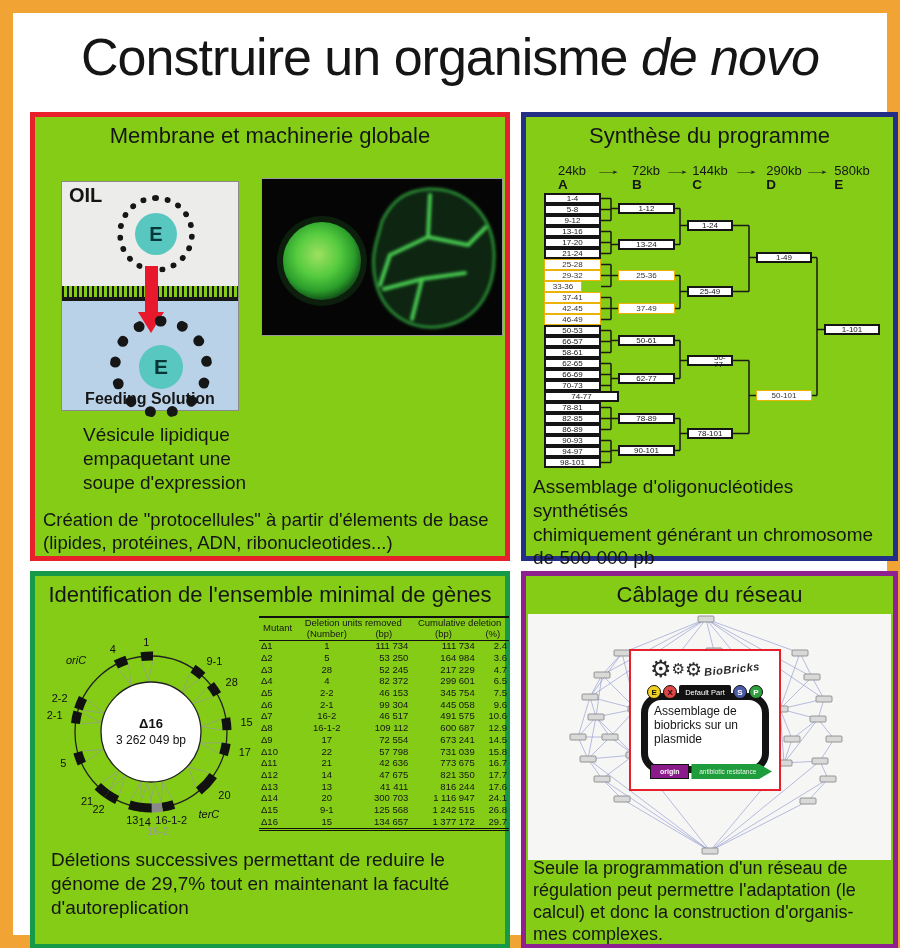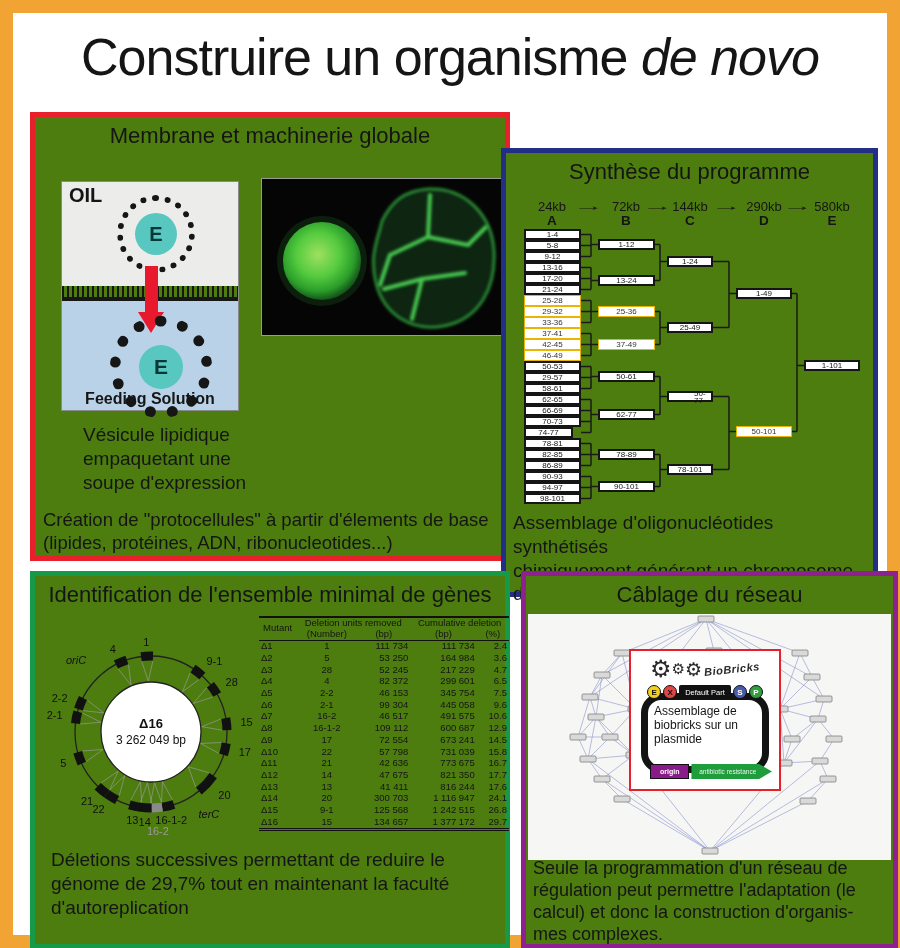--- a/index.html
+++ b/index.html
@@ -2,23 +2,23 @@
 <html><head>
 <meta charset="utf-8">
 <style>
   html,body{margin:0;padding:0;}
   body{width:900px;height:948px;position:relative;overflow:hidden;background:#fff;
        font-family:"Liberation Sans",sans-serif;color:#151515;}
   .frame{position:absolute;inset:0;border:13px solid #F1A433;background:#fff;box-sizing:border-box;}
   .main-title{position:absolute;top:14px;left:0;width:100%;text-align:center;
       font-size:52px;letter-spacing:-1px;white-space:nowrap;}
   .main-title .it{font-style:italic;}
-  .panel{position:absolute;box-sizing:border-box;background:#4d7c0f;}
+  .panel{position:absolute;box-sizing:border-box;background:#84cc16;}
   .p-tl{left:17px;top:99px;width:480px;height:449px;border:5px solid #E8202C;}
-  .p-tr{left:488px;top:99px;width:377px;height:449px;border:5px solid #232F87;margin-top:36px;}
+  .p-tr{left:508px;top:99px;width:377px;height:449px;border:5px solid #232F87;}
   .p-bl{left:17px;top:558px;width:480px;height:378px;border:5px solid #169A48;}
   .p-br{left:508px;top:558px;width:377px;height:378px;border:5px solid #8E2090;}
   .ptitle{position:absolute;top:6px;left:0;width:100%;text-align:center;font-size:22px;}
   .cap{white-space:pre-line;line-height:1.25;}
 
   
   .oil{position:absolute;left:26px;top:64px;width:178px;height:230px;border:1px solid #8a8a8a;
        box-sizing:border-box;}
   .oil-top{position:absolute;top:0;left:0;right:0;height:104px;background:#ECECEA;}
   .oil-label{position:absolute;top:2px;left:7px;font-weight:bold;font-size:20px;}
@@ -38,21 +38,21 @@
        border-left:13px solid transparent;border-right:13px solid transparent;border-top:21px solid #E8192C;}
   .feeding-label{position:absolute;bottom:2px;left:0;width:100%;text-align:center;font-weight:bold;font-size:16px;}
   .gfp-img{position:absolute;left:226px;top:61px;width:240px;height:156px;border:1px solid #9a9a9a;
        background:#050505;}
   .gfp-cap{position:absolute;left:226px;top:224px;width:246px;font-size:18.5px;}
   .ves-cap{position:absolute;left:48px;top:306px;font-size:19px;}
   .proto-cap{position:absolute;left:8px;top:391px;width:462px;font-size:18.5px;}
 
   
   .stages{position:absolute;left:6px;top:46px;width:364px;height:32px;}
-  .stage{position:absolute;top:0;transform:translateX(-50%);text-align:center;}
+  .stage{position:absolute;top:0;transform:translateX(-50%);}
   .stage .sz{font-size:13px;}
   .stage .lt{font-size:13.5px;font-weight:bold;margin-top:-1px;}
   .stage-arrow{position:absolute;top:0;transform:translateX(-50%) scaleX(2.6);font-size:12px;}
   #tree{position:absolute;left:6px;top:72px;width:364px;height:288px;}
   .tree-svg{position:absolute;left:0;top:0;}
   .tbox{position:absolute;height:11px;box-sizing:border-box;border:2px solid #151515;background:#fff;
        font-size:8px;line-height:7px;display:flex;align-items:center;justify-content:center;z-index:1;}
   .tbox.gray{border:1px solid #eab308;color:#333;}
   .synth-cap{position:absolute;left:7px;top:358px;width:358px;font-size:19px;}
 
@@ -259,31 +259,31 @@
           <line x1="285" y1="140.5" x2="292" y2="140.5" stroke="#1a1a1a" stroke-width="1.5"></line>
         </svg>
         <div class="tbox" style="left: 12px; top: 4px; width: 57px;">1-4</div>
         <div class="tbox" style="left: 12px; top: 15px; width: 57px;">5-8</div>
         <div class="tbox" style="left: 12px; top: 26px; width: 57px;">9-12</div>
         <div class="tbox" style="left: 12px; top: 37px; width: 57px;">13-16</div>
         <div class="tbox" style="left: 12px; top: 48px; width: 57px;">17-20</div>
         <div class="tbox" style="left: 12px; top: 59px; width: 57px;">21-24</div>
         <div class="tbox gray" style="left: 12px; top: 70px; width: 57px;">25-28</div>
         <div class="tbox gray" style="left: 12px; top: 81px; width: 57px;">29-32</div>
-        <div class="tbox gray" style="left: 12px; top: 92px; width: 57px;">33-36</div>
+        <div class="tbox gray" style="left: 12px; top: 92px; width: 38px;">33-36</div>
         <div class="tbox gray" style="left: 12px; top: 103px; width: 57px;">37-41</div>
         <div class="tbox gray" style="left: 12px; top: 114px; width: 57px;">42-45</div>
         <div class="tbox gray" style="left: 12px; top: 125px; width: 57px;">46-49</div>
         <div class="tbox" style="left: 12px; top: 136px; width: 57px;">50-53</div>
-        <div class="tbox" style="left: 12px; top: 147px; width: 57px;">29-57</div>
+        <div class="tbox" style="left: 12px; top: 147px; width: 57px;">66-57</div>
         <div class="tbox" style="left: 12px; top: 158px; width: 57px;">58-61</div>
         <div class="tbox" style="left: 12px; top: 169px; width: 57px;">62-65</div>
         <div class="tbox" style="left: 12px; top: 180px; width: 57px;">66-69</div>
         <div class="tbox" style="left: 12px; top: 191px; width: 57px;">70-73</div>
-        <div class="tbox" style="left: 12px; top: 202px; width: 49px;">74-77</div>
+        <div class="tbox" style="left: 12px; top: 202px; width: 75px;">74-77</div>
         <div class="tbox" style="left: 12px; top: 213px; width: 57px;">78-81</div>
         <div class="tbox" style="left: 12px; top: 224px; width: 57px;">82-85</div>
         <div class="tbox" style="left: 12px; top: 235px; width: 57px;">86-89</div>
         <div class="tbox" style="left: 12px; top: 246px; width: 57px;">90-93</div>
         <div class="tbox" style="left: 12px; top: 257px; width: 57px;">94-97</div>
         <div class="tbox" style="left: 12px; top: 268px; width: 57px;">98-101</div>
         <div class="tbox" style="left: 86px; top: 14px; width: 57px;">1-12</div>
         <div class="tbox" style="left: 86px; top: 50px; width: 57px;">13-24</div>
         <div class="tbox gray" style="left: 86px; top: 81px; width: 57px;">25-36</div>
         <div class="tbox gray" style="left: 86px; top: 114px; width: 57px;">37-49</div>

